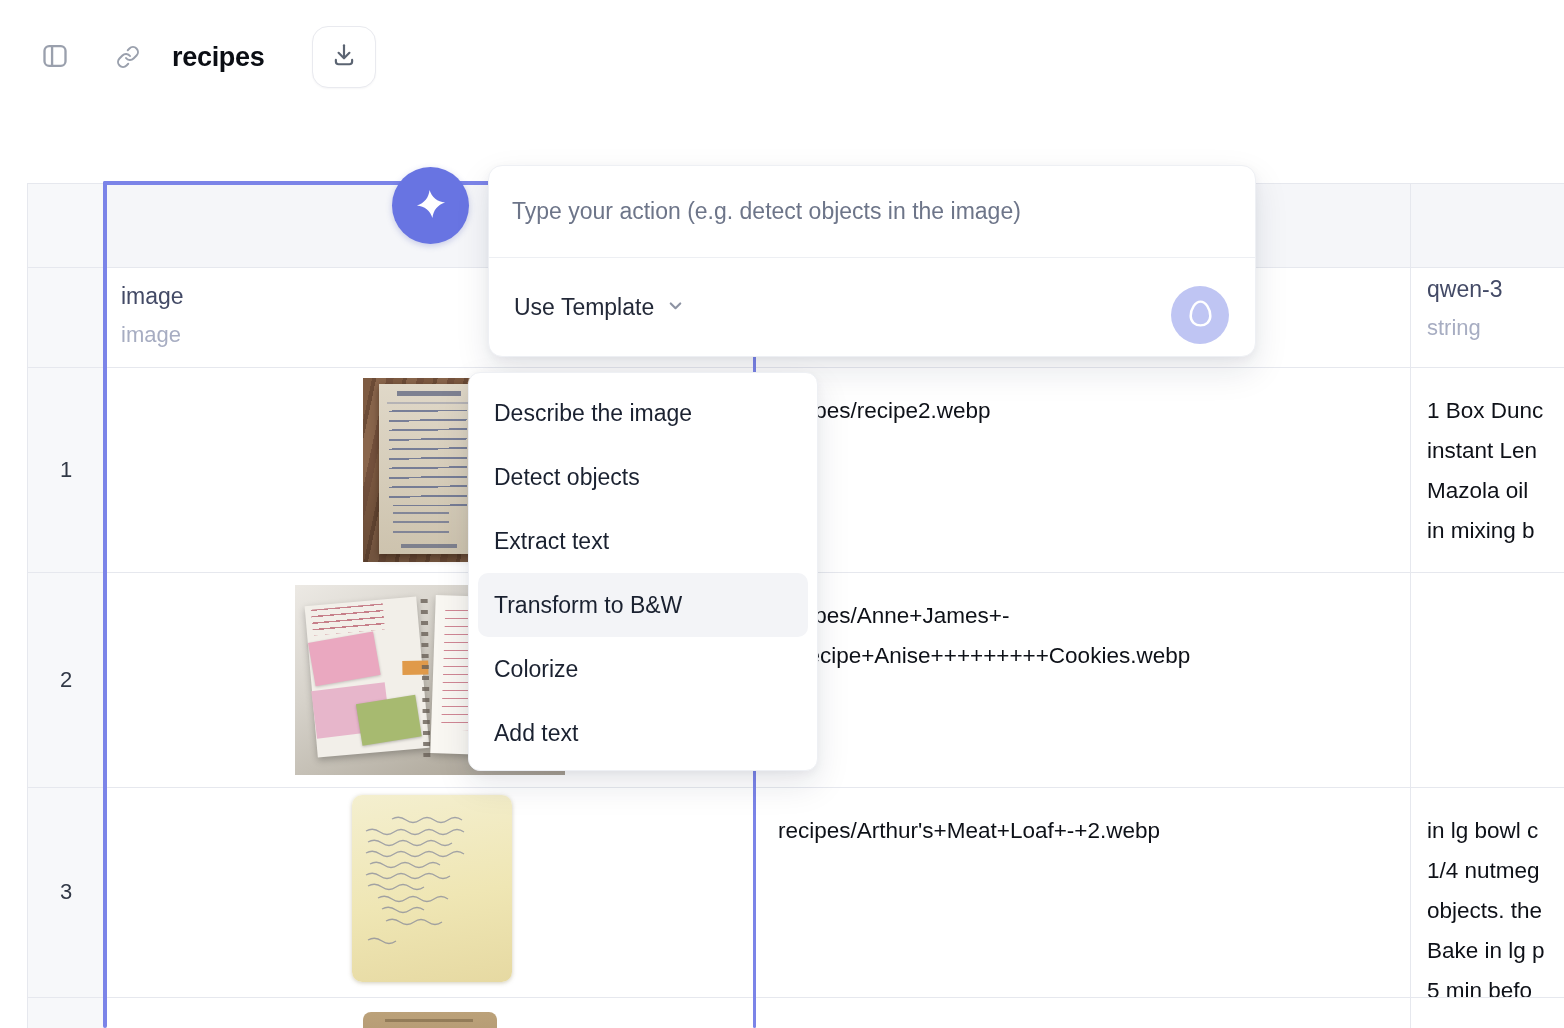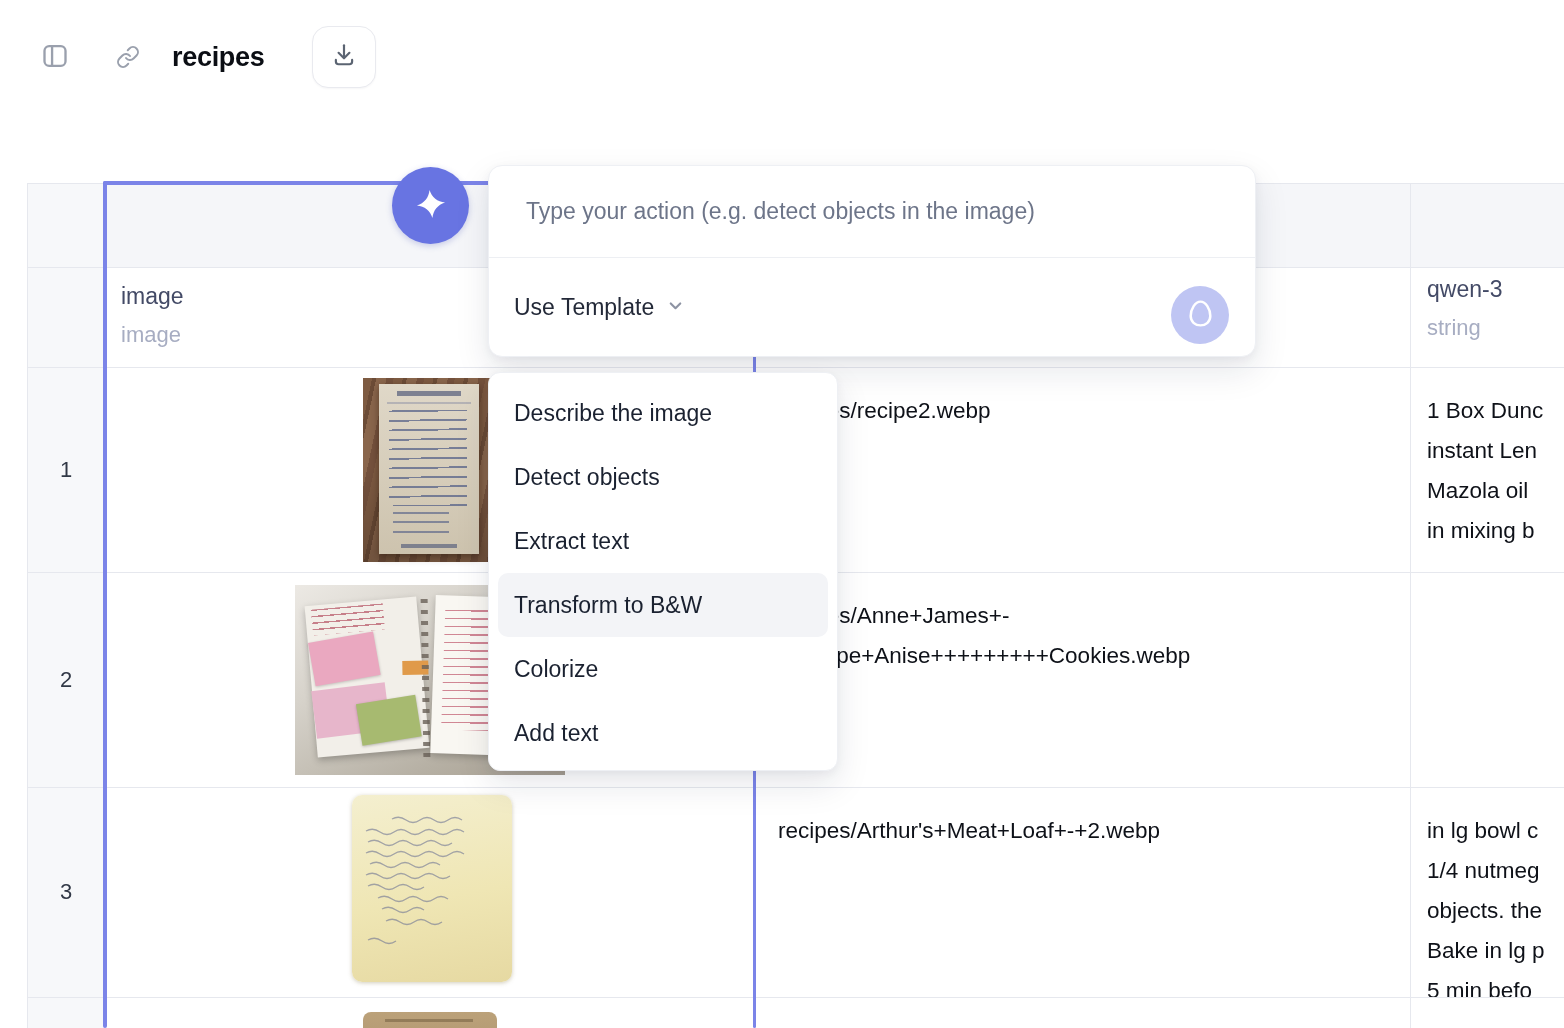--- a/index.html
+++ b/index.html
@@ -19,32 +19,32 @@
   .gutter{position:absolute;left:27px;top:183px;width:78px;height:845px;background:#f7f8fa;}
   .strip{position:absolute;left:27px;top:183px;width:1537px;height:84px;background:#f5f6f9;}
   .colhead{font-size:23px;font-weight:500;color:#434a66;line-height:28px;}
   .coltype{font-size:22px;font-weight:400;color:#a7adc2;line-height:28px;}
   .rownum{position:absolute;left:27px;width:78px;display:flex;align-items:center;justify-content:center;
           font-size:22px;color:#313846;}
   .cellline{position:absolute;white-space:nowrap;font-size:22.5px;line-height:40px;color:#0e1118;}
   
   .popup{position:absolute;left:488px;top:165px;width:766px;height:190px;background:#fff;border-radius:14px;
          border:1px solid #eef0f4;box-shadow:0 14px 34px rgba(22,28,60,.10),0 3px 10px rgba(22,28,60,.05);}
-  .popup .inputrow{position:absolute;left:0;top:0;right:0;height:91px;display:flex;align-items:center;padding-left:37px;}
+  .popup .inputrow{position:absolute;left:0;top:0;right:0;height:91px;display:flex;align-items:center;padding-left:23px;}
   .placeholder{font-size:23px;color:#6d7589;}
   .popup .divider{position:absolute;left:0;right:0;top:91px;height:1px;background:#edeff3;}
   .popup .botrow{position:absolute;left:0;top:92px;right:0;bottom:0;display:flex;align-items:center;padding-left:25px;}
   .tmpl{display:flex;align-items:center;gap:12px;font-size:23px;color:#232938;cursor:pointer;}
   .eggbtn{position:absolute;right:26px;top:120px;width:58px;height:58px;border-radius:50%;background:#bfc5f3;
           display:flex;align-items:center;justify-content:center;}
   
   .sparkle{position:absolute;left:392px;top:167px;width:77px;height:77px;border-radius:50%;background:#6874e2;
            display:flex;align-items:center;justify-content:center;box-shadow:0 2px 6px rgba(60,70,180,.25);}
   
-  .menu{position:absolute;left:488px;top:372px;width:350px;height:399px;background:#fff;border-radius:12px;
+  .menu{position:absolute;left:468px;top:372px;width:350px;height:399px;background:#fff;border-radius:12px;
         border:1px solid #eef0f4;box-shadow:0 14px 34px rgba(22,28,60,.10),0 3px 10px rgba(22,28,60,.05);
         padding:8px 0;box-sizing:border-box;}
   .menu-item{height:64px;display:flex;align-items:center;padding:0 17px 0 25px;font-size:23px;color:#1a2130;cursor:pointer;}
   .menu-item.hl{background:#f3f4f7;border-radius:10px;margin:0 9px;padding-left:16px;}
   
   .img-r1{position:absolute;left:363px;top:378px;width:134px;height:184px;
     background:linear-gradient(15deg,rgba(0,0,0,.18),rgba(0,0,0,0) 45%),
       repeating-linear-gradient(102deg,#7e5b42 0 9px,#6c4c37 9px 13px,#8a664c 13px 23px,#75523d 23px 30px);}
   .r1card{position:absolute;left:16px;top:6px;width:100px;height:170px;
     background:linear-gradient(180deg,#e0d8c8,#cdc3ae);box-shadow:0 3px 8px rgba(30,15,5,.45);}

